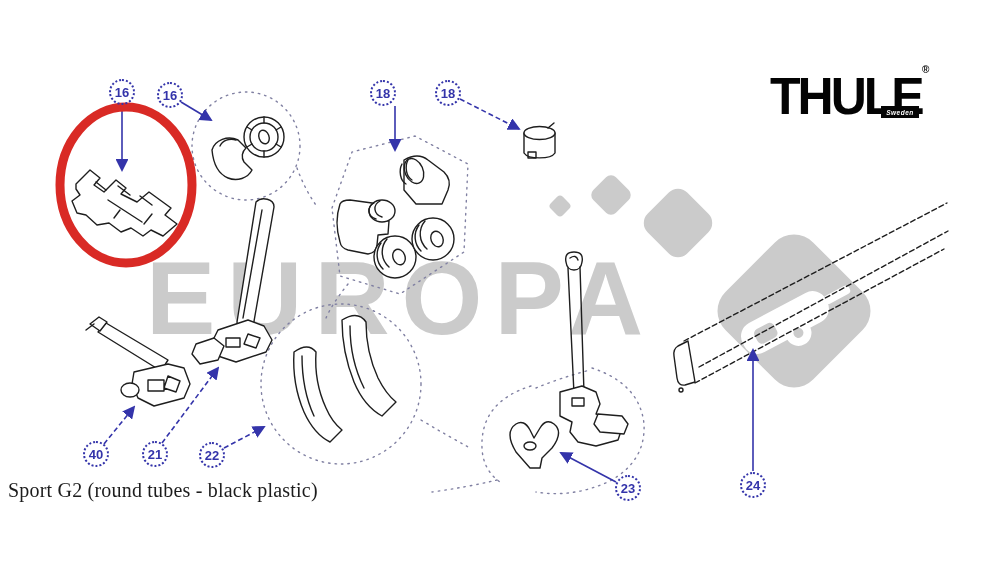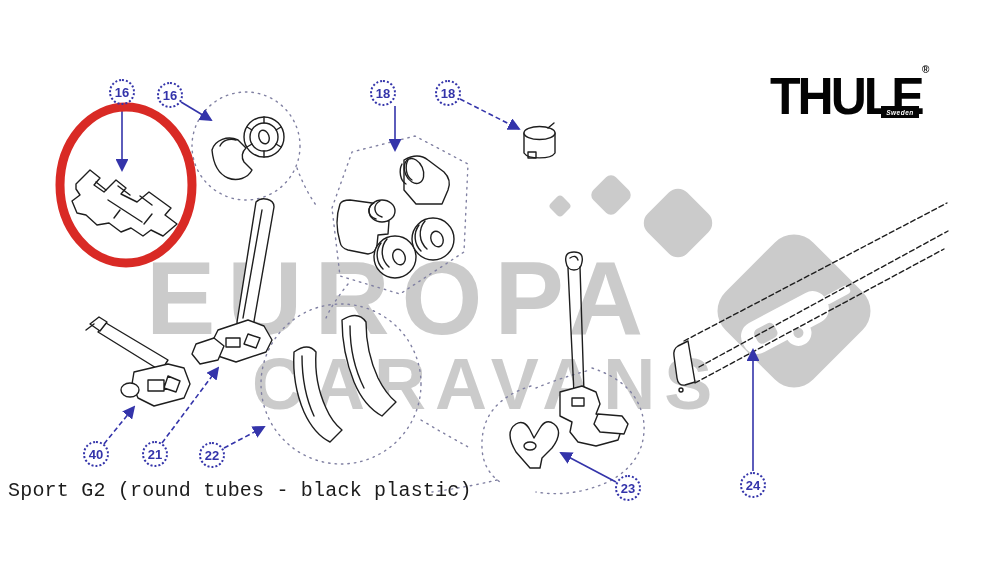--- a/index.html
+++ b/index.html
@@ -18,29 +18,28 @@
   
   .thule{position:absolute;left:730px;top:66px;width:170px;height:56px;z-index:3;margin-left:40px;}
   .thule-text{font-weight:900;font-size:50px;letter-spacing:-3px;color:#030303;
               transform:scaleY(1.04);transform-origin:top left;font-family:"Liberation Sans",sans-serif;}
   .thule-reg{position:absolute;left:152px;top:-2px;font-size:10px;color:#030303;font-weight:700;}
   .thule-tag{position:absolute;left:111px;top:40px;width:38px;height:12px;background:#050505;
              color:#fff;font-size:6.5px;font-style:italic;font-weight:700;display:flex;
              align-items:center;justify-content:center;letter-spacing:.5px;}
   
   .caption{position:absolute;left:8px;top:479px;font-size:20px;color:#1c1c1c;z-index:3;
-           font-family:Liberation Mono, monospace;letter-spacing:.2px;}
+           font-family:Liberation Serif, serif;letter-spacing:.2px;}
 </style>
 </head>
 <body>
 
 <div class="stage">
 
   <div class="wm wm1">EUROPA</div>
-  <div class="wm wm2">CARAVANS</div>
 
   <svg class="art" width="1000" height="588" viewBox="0 0 1000 588">
     <defs>
       <marker id="ah" viewBox="0 0 10 10" refX="8.5" refY="5" markerWidth="8" markerHeight="8" orient="auto-start-reverse">
         <path d="M0,0 L10,5 L0,10 z" fill="#3434aa"></path>
       </marker>
     </defs>
 
     <g fill="#cbcbcb" stroke="none">
       <rect x="551.5" y="197.5" width="17" height="17" rx="4" transform="rotate(45 560 206)"></rect>

